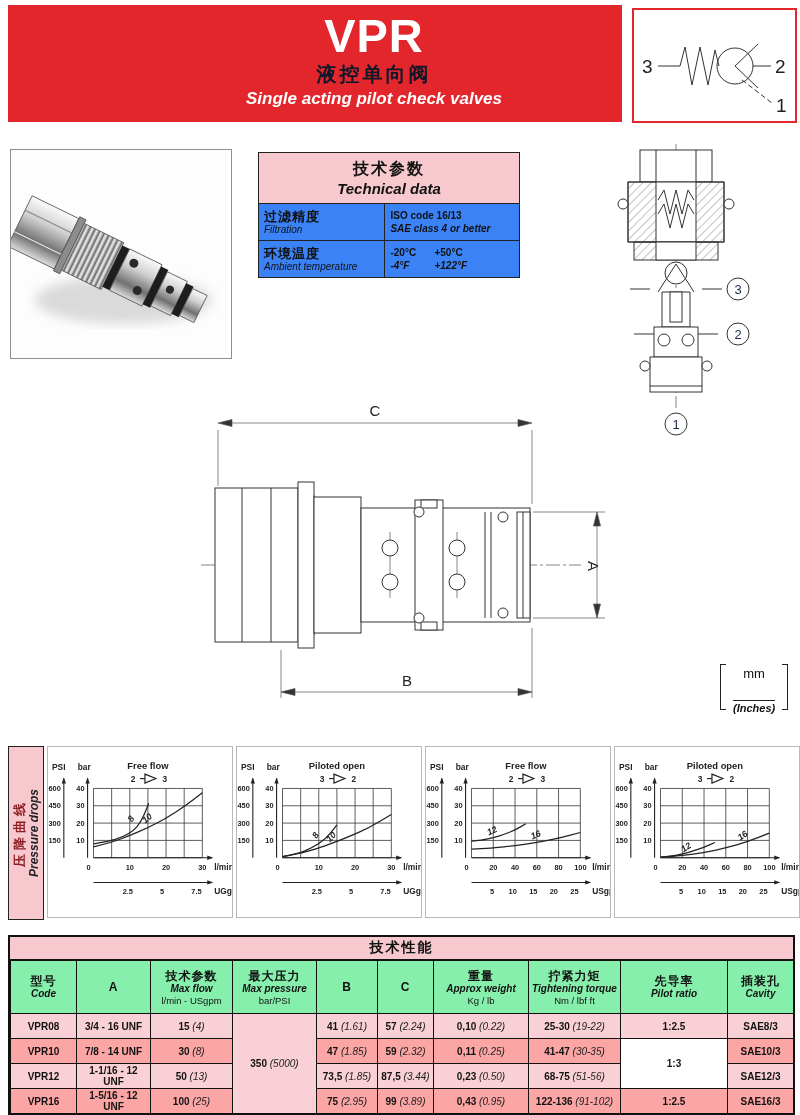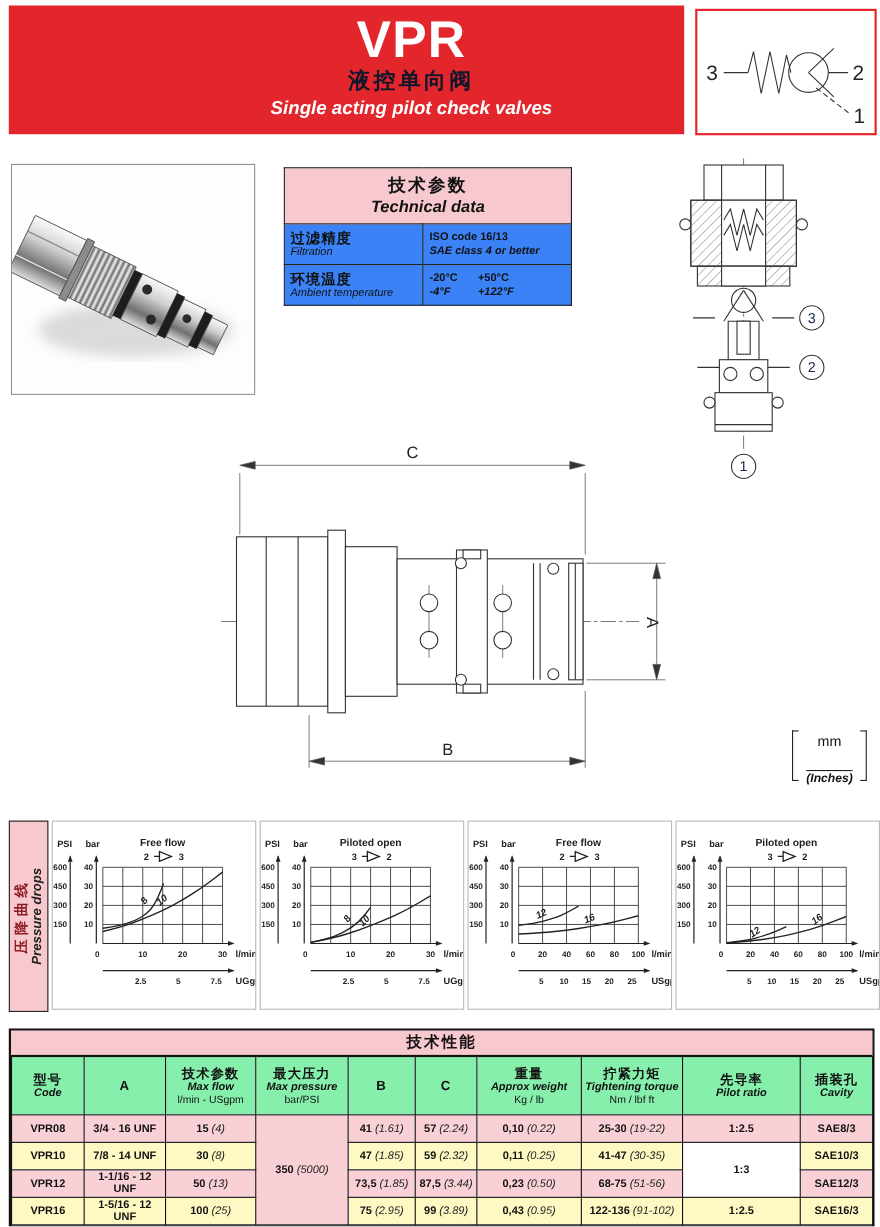--- a/index.html
+++ b/index.html
@@ -76,21 +76,21 @@
   table.perf th,table.perf td{border:1.5px solid #111;text-align:center;vertical-align:middle;padding:1px 2px;overflow:hidden;}
   table.perf th{background:#86efac;height:50px;font-weight:normal;}
   .ph1{font-size:12px;font-weight:bold;letter-spacing:1px;line-height:14px;}
   .ph2{font-size:10px;font-weight:bold;font-style:italic;line-height:12px;}
   .ph3{font-size:9.5px;line-height:11px;}
   .ph2:empty,.ph3:empty{display:none;}
   table.perf td{height:22px;font-size:10px;text-align:center;}
   table.perf td b{font-weight:bold;}
   table.perf td i{font-style:italic;font-weight:normal;color:#222;}
   tr.pink td{background:#f8d0d5;}
-  tr.white td{background:#fef9c3;}
+  tr.white td{background:#fca5a5;}
   td.cell-pink{background:#f8d0d5 !important;}
   td.cell-white{background:#fff !important;margin-left:20px;}
 </style>
 </head>
 <body>
 
 <div class="page">
 
   <div class="banner">
     <div class="banner-inner">

